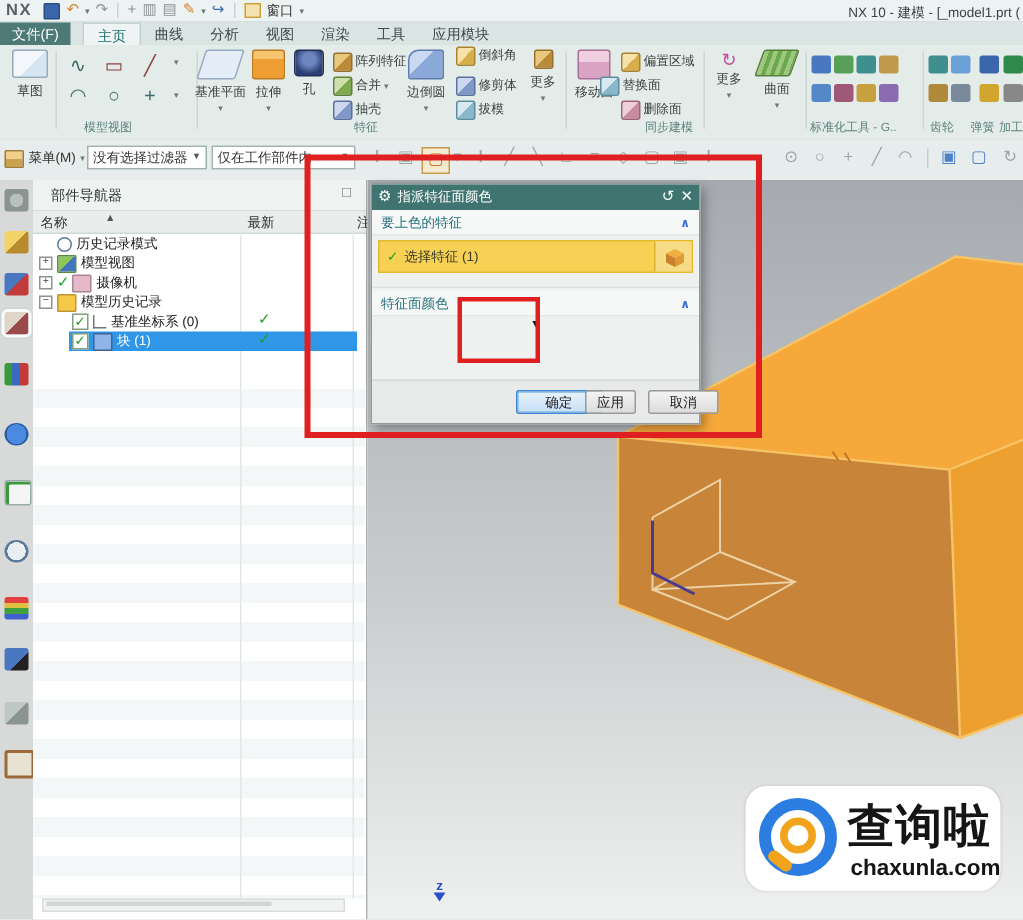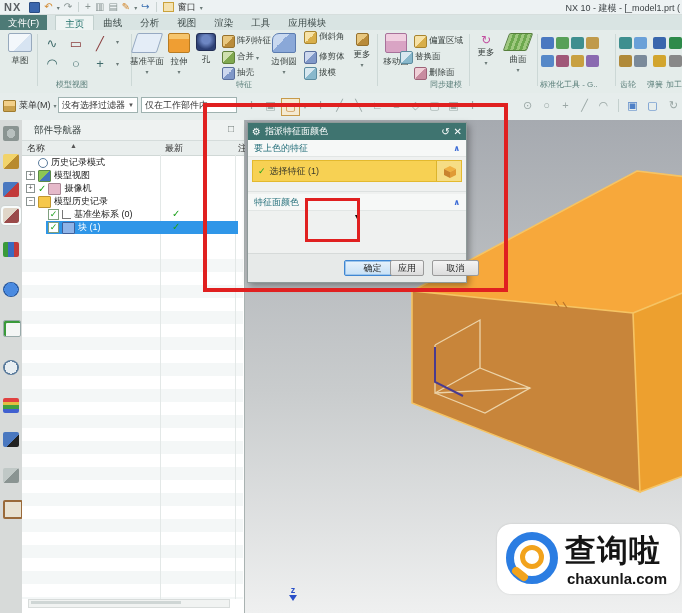--- a/index.html
+++ b/index.html
@@ -93,21 +93,21 @@
   .nav-fill{position:absolute;left:0;right:1px;top:126px;bottom:14px;
             background:repeating-linear-gradient(180deg,#fff 0 13px,#f4f7f7 13px 26px)}
   .colline{position:absolute;top:34px;bottom:14px;width:1px;background:#e3e8e7}
   .hscroll{position:absolute;left:6px;right:14px;bottom:5px;height:7px;background:#f1f3f2;border:1px solid #d8dcdb}
   .hthumb{position:absolute;left:2px;top:1px;width:150px;height:3px;background:#cfd6d5}
   
   .gfx{position:absolute;left:245px;top:120px;width:437px;height:493px;overflow:hidden}
   .wcs{position:absolute;left:44px;top:466px;color:#2a50c8;font-size:9px;font-weight:bold;text-align:center;line-height:8px}
   .wcs .tri{width:0;height:0;border-left:4px solid transparent;border-right:4px solid transparent;border-top:6px solid #2a50c8;margin:1px auto 0}
   
-  .wm{position:absolute;left:252px;top:404px;width:183px;height:70px;background:#fff;border-radius:14px;z-index:30;box-shadow:0 0 2px rgba(0,0,0,.15)}
+  .wm{position:absolute;left:252px;top:404px;width:170px;height:70px;background:#fff;border-radius:14px;z-index:30;box-shadow:0 0 2px rgba(0,0,0,.15)}
   .wm-logo{position:absolute;left:9px;top:8px;width:52px;height:52px}
   .wm-ring{position:absolute;left:0;top:0;width:36px;height:36px;border:8px solid #2b7de2;border-radius:50%}
   .wm-lens{position:absolute;left:14px;top:13px;width:14px;height:14px;border:5px solid #f2a31c;border-radius:50%}
   .wm-handle{position:absolute;left:5px;top:38px;width:18px;height:8px;background:#f2a31c;border-radius:4px;transform:rotate(38deg)}
   .wm-name{position:absolute;left:68px;top:6px;font-size:31px;font-weight:bold;color:#151515;letter-spacing:1px}
   .wm-dom{position:absolute;left:70px;top:46px;font-size:15px;font-weight:bold;color:#151515}
   
   .dlg{position:absolute;left:247px;top:122px;width:220px;height:161px;background:#eff1f0;border:1px solid #8f9a99;
        box-shadow:2px 3px 7px rgba(0,0,0,.35);z-index:20;box-sizing:border-box}
   .dlg-title{height:17px;background:#3f7470;color:#fff;display:flex;align-items:center;font-size:9px;padding:0 4px;gap:4px}

